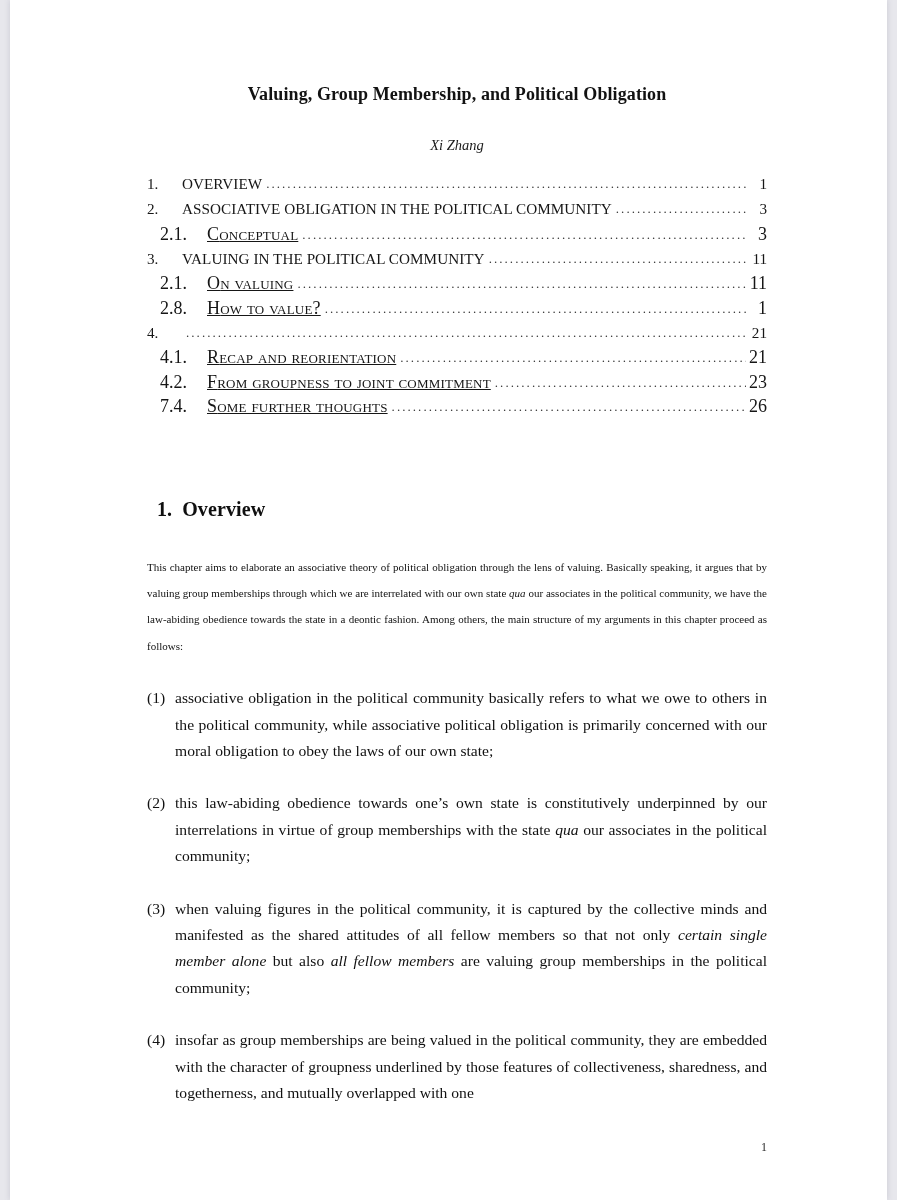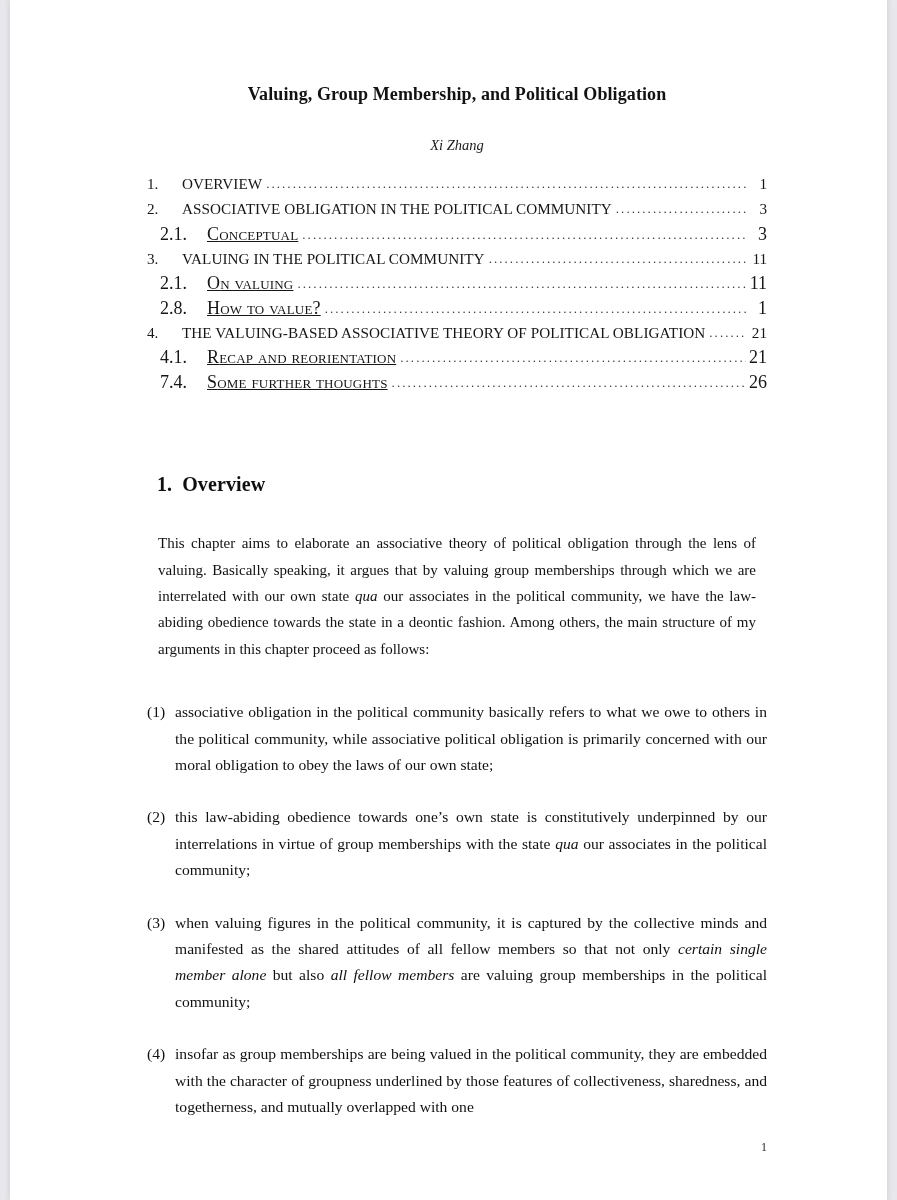--- a/index.html
+++ b/index.html
@@ -125,25 +125,25 @@
     color: #0f0f0f;
     margin: 10px;
     padding-top: 67px;
     line-height: 1.2;
     letter-spacing: 0.1px;
   }
   .section-heading .sec-num { padding-right: 10px; }
 
   
   .body-par {
-    font-size: 15px;
+    font-size: 11px;
     line-height: 26.4px;
     text-align: justify;
     color: #111111;
-    margin: 11px;
+    margin: 0;
     padding-top: 23px;
     hyphens: none;
   }
   .body-par i { font-style: italic; }
 
   
   #arg-list {
     margin: 0;
     padding: 0;
     list-style: none;
@@ -222,31 +222,37 @@
         </li>
         <li class="toc-row toc-l2">
           <span class="toc-num">2.8.</span>
           <span class="toc-label">How to Value?</span>
           <span class="toc-sep"></span>
           <span class="toc-leader"></span>
           <span class="toc-page">1</span>
         </li>
         <li class="toc-row toc-l1">
           <span class="toc-num">4.</span>
-          <span class="toc-label">The Valuing-Based Associative Theory of Political Obligation</span>
           <span class="toc-sep"></span>
           <span class="toc-leader"></span>
           <span class="toc-page">21</span>
         </li>
         <li class="toc-row toc-l2">
           <span class="toc-num">4.1.</span>
           <span class="toc-label">Recap and Reorientation</span>
           <span class="toc-sep"></span>
           <span class="toc-leader"></span>
           <span class="toc-page">21</span>
+        </li>
+        <li class="toc-row toc-l2">
+          <span class="toc-num">4.2.</span>
+          <span class="toc-label">From Groupness to Joint Commitment</span>
+          <span class="toc-sep"></span>
+          <span class="toc-leader"></span>
+          <span class="toc-page">23</span>
         </li>
         <li class="toc-row toc-l2">
           <span class="toc-num">7.4.</span>
           <span class="toc-label">Some Further Thoughts</span>
           <span class="toc-sep"></span>
           <span class="toc-leader"></span>
           <span class="toc-page">26</span>
         </li>
       </ul>
 

